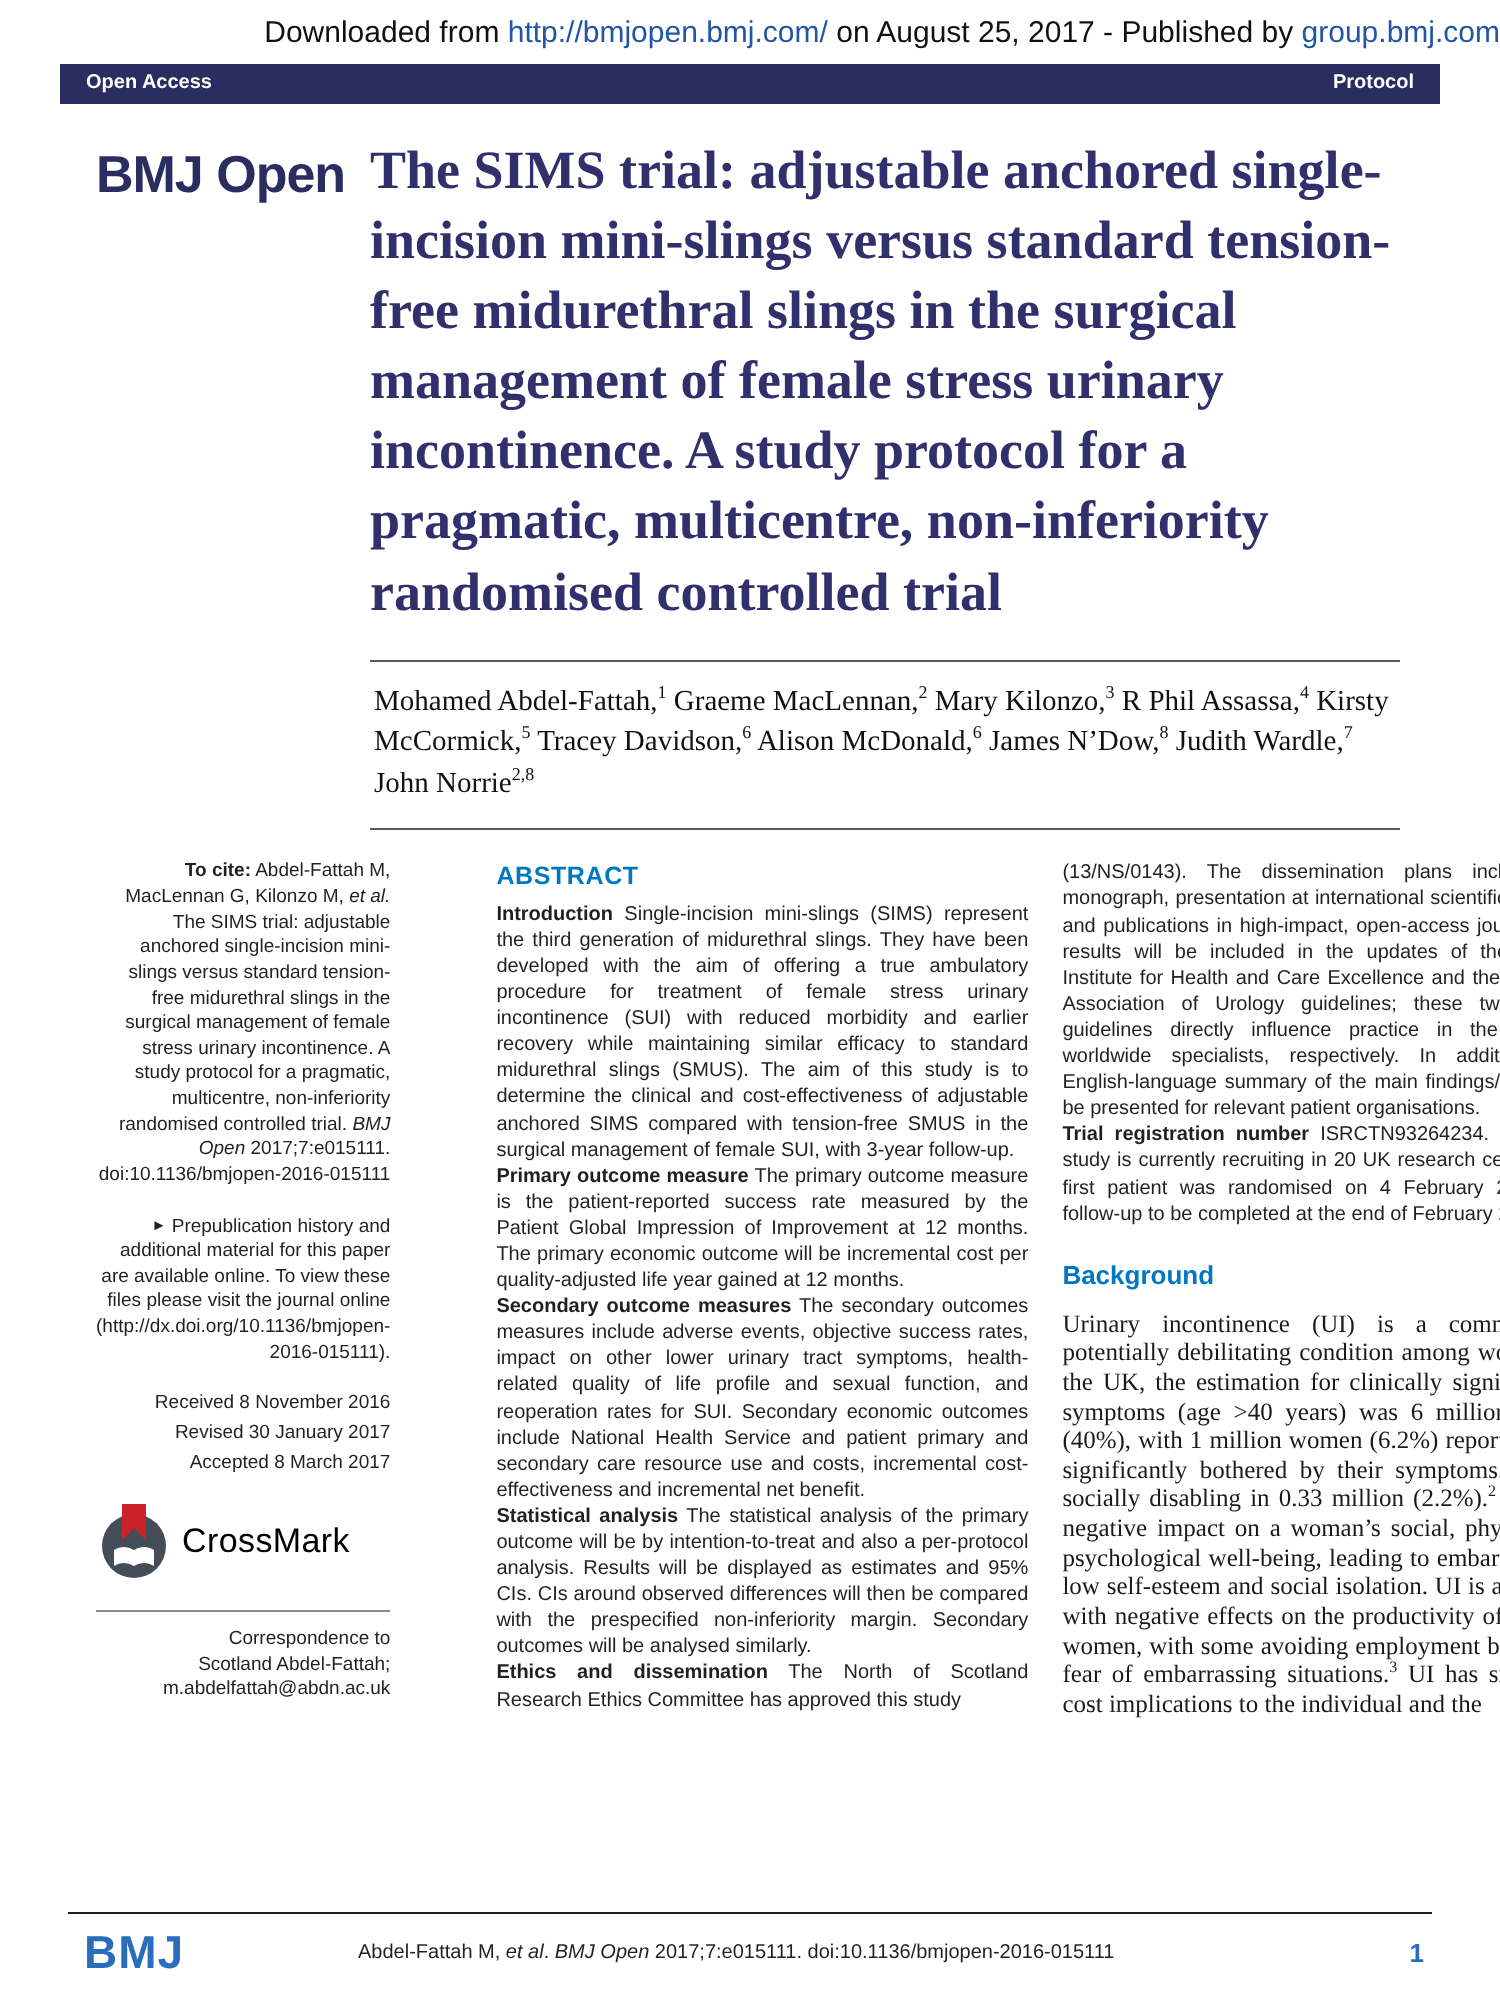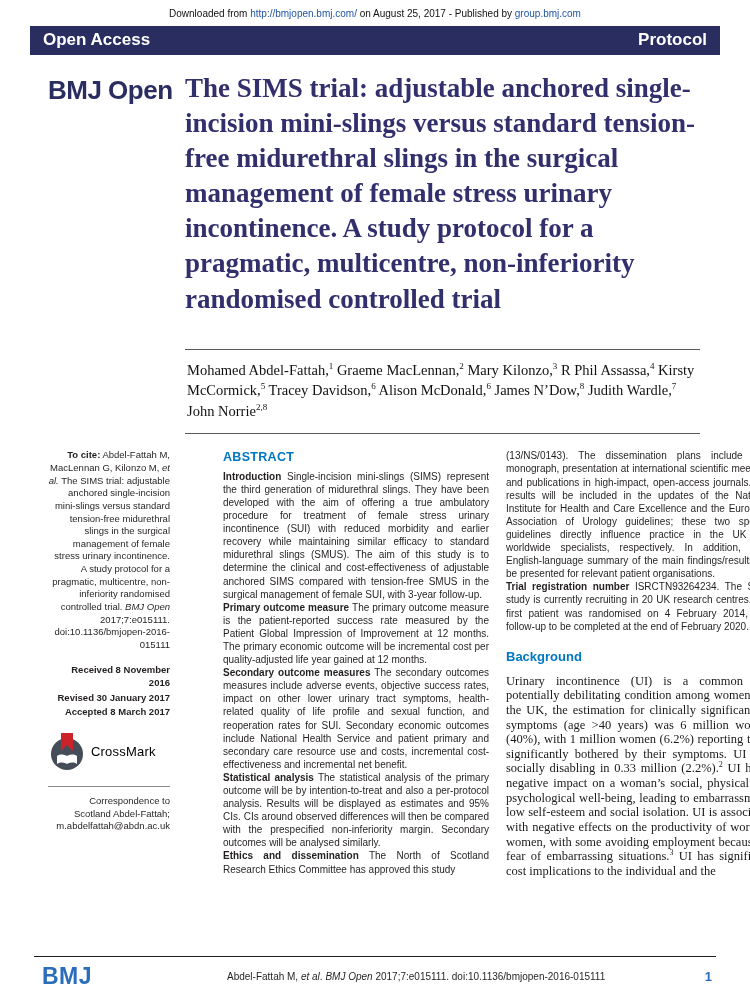--- a/index.html
+++ b/index.html
@@ -2,55 +2,55 @@
 <html style="--navy: #2a2d5f; --title-navy: #322f6d; --heading-blue: #0077c1; --link-blue: #2255a4; --bmj-blue: #2a6ebb;"><head>
 <meta charset="utf-8">
 <style>
   html, body { margin:0; padding:0; background:#ffffff; }
   .page {
     width:750px; height:1000px; position:relative; background:#fff;
     font-family:"Liberation Sans", sans-serif; color:#231f20; overflow:hidden;
     margin:0 auto;
   }
   
-  .banner { padding-top:8px; text-align:center; font-size:10px; color:#111; }
+  .banner { padding-top:8px; text-align:right; font-size:15px; color:#111; }
   .banner .lnk { color:var(--link-blue,#2255a4); cursor:pointer; }
   
   .header-bar {
     margin:7px 30px 0; background:var(--navy,#2a2d5f); color:#fff;
-    font-weight:bold; font-size:17px; padding:4px 13px 5px;
+    font-weight:bold; font-size:10px; padding:4px 13px 5px;
     display:flex; justify-content:space-between; align-items:center;
   }
   
   .masthead { display:flex; padding:16px 50px 0 48px; }
   .journal-logo {
     flex:0 0 137px; font-size:26px; font-weight:bold;
     color:var(--navy,#2a2d5f); letter-spacing:-0.5px; padding-top:4px;
   }
   .article-title {
     flex:1; font-family:"Liberation Serif", serif; font-weight:bold;
     font-size:27px; line-height:1.3; color:var(--title-navy,#322f6d);
   }
   
   .authors-wrap {
-    margin:32px 50px 0 185px; border-top:1px solid #58595b; border-bottom:1px solid #58595b;
+    margin:16px 50px 0 185px; border-top:1px solid #58595b; border-bottom:1px solid #58595b;
     padding:10px 2px 12px; font-family:"Liberation Serif", serif;
     font-size:14.5px; line-height:1.42; color:#111;
   }
   .authors-wrap sup { font-size:9px; line-height:0; }
   
   .columns { display:flex; padding:15px 16px 0 48px; height:536px; overflow:hidden; }
   .col-left  { flex:0 0 122px; margin-right:17px; font-size:9.5px; line-height:1.33; }
   .col-mid   { flex:0 0 266px; margin-right:17px; font-size:10px; line-height:1.31; text-align:justify;margin-left:36px; }
   .col-right { flex:0 0 266px; font-size:10px; line-height:1.31; text-align:justify; }
   .left-block { margin-bottom:13px;text-align:right; }
   .arrow { font-size:7.5px; vertical-align:1px; }
-  .dates div { margin-bottom:2px;font-weight:bold; }
+  .dates div { margin-bottom:2px; }
   .crossmark { display:flex; align-items:center; margin:4px 0 14px; }
-  .crossmark-text { font-size:13px; color:#000; margin-left:5px; letter-spacing:0.2px; }
+  .crossmark-text { font-size:17px; color:#000; margin-left:5px; letter-spacing:0.2px; }
   .left-rule { border-top:1px solid #8a8a8a; margin:10px 0 8px; }
   .corr-label { font-weight:normal; }
   .abs-heading {
     color:var(--heading-blue,#0077c1); font-size:12.5px; font-weight:bold;
     margin:0 0 4px; text-align:left; letter-spacing:0.3px;
   }
   .abs-p { margin:0; }
   .bg-heading {
     color:var(--heading-blue,#0077c1); font-size:13px; font-weight:bold;
     margin:15px 0 9px; text-align:left;
@@ -58,21 +58,21 @@
   .body-serif {
     font-family:"Liberation Serif", serif; font-size:12.5px; line-height:1.17;
     text-align:justify; margin:0; color:#1a1a1a;
   }
   .body-serif sup { font-size:8px; line-height:0; }
   .it { font-style:italic; }
   
   .footer {
     position:absolute; left:34px; right:34px; bottom:10px;
     border-top:1px solid #231f20; padding-top:6px;
-    display:flex; align-items:center;gap:48px;
+    display:flex; align-items:center;
   }
   .bmj-logo {
     flex:0 0 137px; font-size:23px; font-weight:bold;
     color:var(--bmj-blue,#2a6ebb); letter-spacing:0.5px; padding-left:8px;
   }
   .footer-citation { flex:1; text-align:left; font-size:10px; color:#231f20; }
   .page-number { flex:0 0 auto; font-size:13px; font-weight:bold; color:var(--bmj-blue,#2a6ebb); padding-right:4px; }
   .clickable { cursor:pointer; }
 </style>
 </head>
@@ -94,20 +94,21 @@
 
   <div class="authors-wrap">
     <span><span>Mohamed Abdel-Fattah,</span><sup>1</sup></span><span><span> Graeme MacLennan,</span><sup>2</sup></span><span><span> Mary Kilonzo,</span><sup>3</sup></span><span><span> R Phil Assassa,</span><sup>4</sup></span><span><span> Kirsty McCormick,</span><sup>5</sup></span><span><span> Tracey Davidson,</span><sup>6</sup></span><span><span> Alison McDonald,</span><sup>6</sup></span><span><span> James N’Dow,</span><sup>8</sup></span><span><span> Judith Wardle,</span><sup>7</sup></span><span><span> John Norrie</span><sup>2,8</sup></span>
   </div>
 
   <div class="columns">
 
     <div class="col-left">
       <div class="left-block"><b>To cite:</b><span> Abdel-Fattah M, MacLennan G, Kilonzo M, </span><span class="it">et al.</span><span> The SIMS trial: adjustable anchored single-incision mini-slings versus standard tension-free midurethral slings in the surgical management of female stress urinary incontinence. A study protocol for a pragmatic, multicentre, non-inferiority randomised controlled trial. </span><span class="it">BMJ Open</span><span> 2017;7:e015111. doi:10.1136/bmjopen-2016-015111</span></div>
 
+      <div class="left-block"><span class="arrow">►</span><span> Prepublication history and additional material for this paper are available online. To view these files please visit the journal online (</span><span class="clickable">http://dx.doi.org/10.1136/bmjopen-2016-015111</span><span>).</span></div>
 
       <div class="left-block dates">
         <div>Received 8 November 2016</div>
         <div>Revised 30 January 2017</div>
         <div>Accepted 8 March 2017</div>
       </div>
 
       <div class="crossmark clickable">
         <svg width="38" height="40" viewBox="0 0 38 40" aria-hidden="true">
           <circle cx="19" cy="22" r="16" fill="#454d59"></circle>

